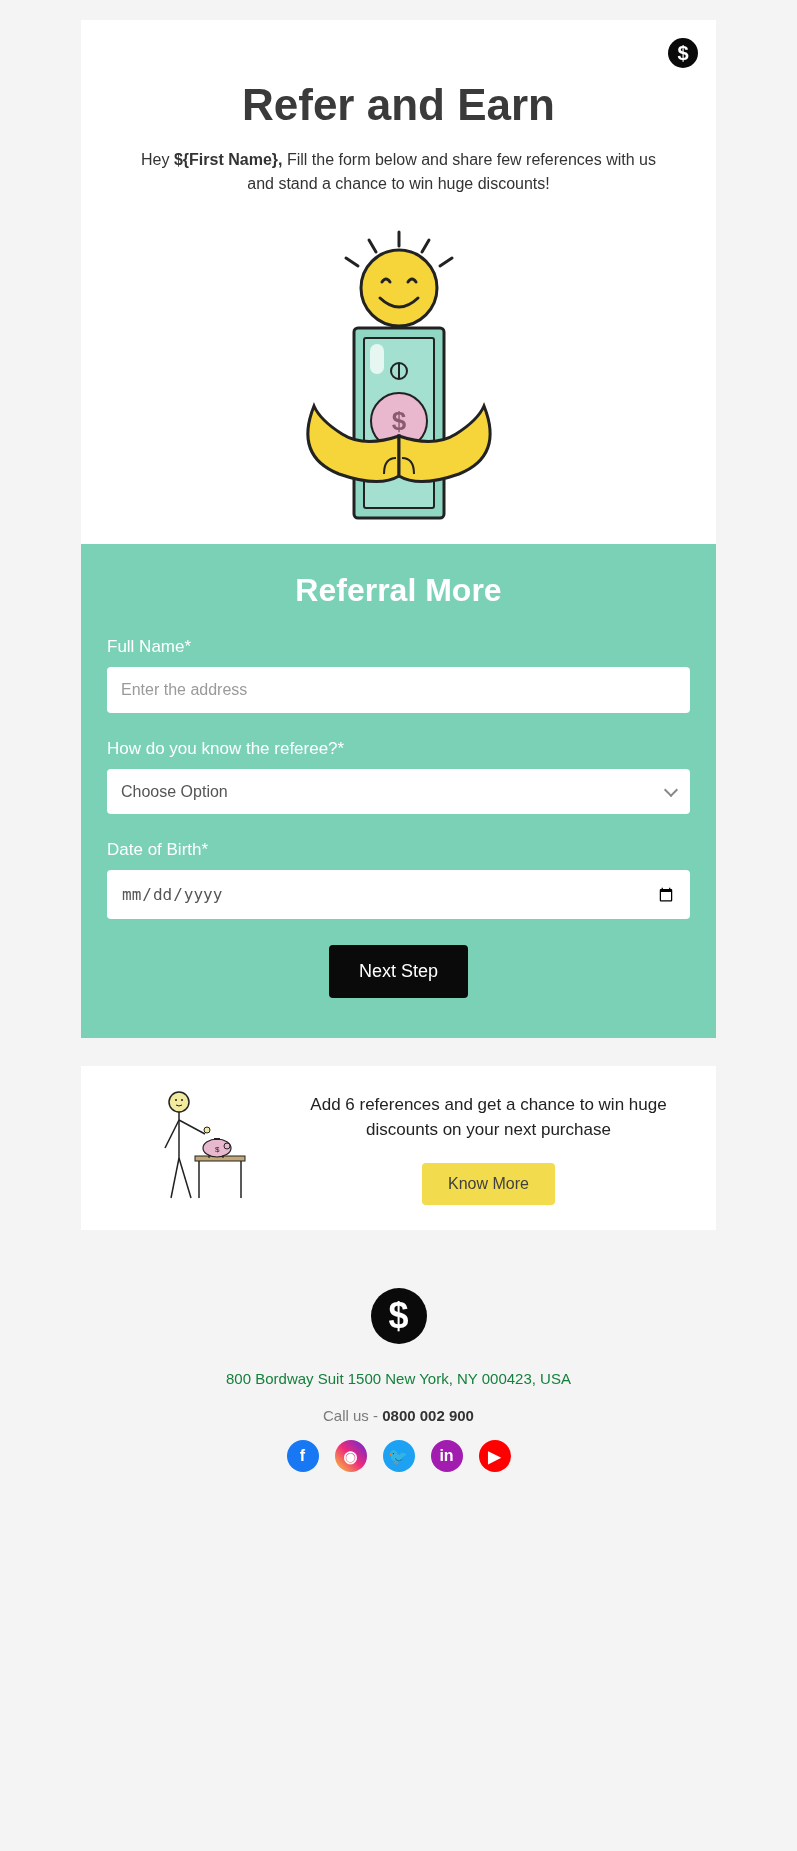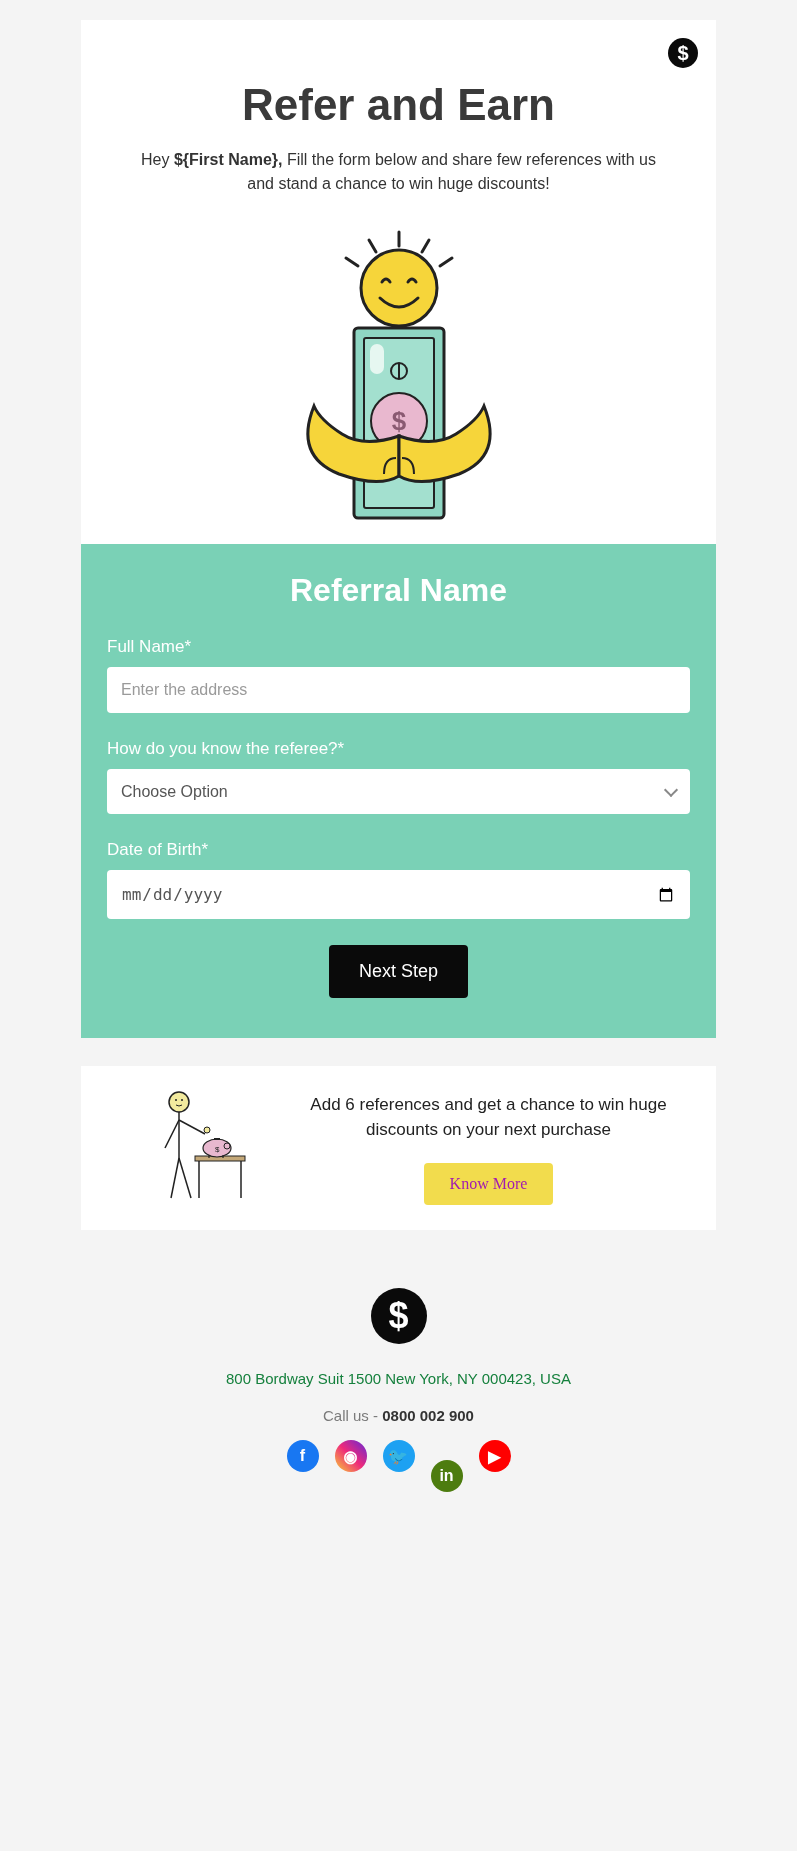--- a/index.html
+++ b/index.html
@@ -129,27 +129,26 @@
     padding: 0 10px;
   }
   .promo-text {
     font-size: 17px;
     color: #222;
     line-height: 1.5;
     margin-bottom: 20px;
   }
   .btn-know {
     background: #f2dc4d;
-    color: #a21caf;
+    color: #404040;
     font-size: 16px;
     padding: 12px 26px;
     border: none;
     border-radius: 4px;
     cursor: pointer;
-    font-family: Liberation Serif, serif;
   }
   .footer {
     text-align: center;
     padding: 30px 20px 60px 20px;
   }
   .footer-logo {
     width: 56px;
     height: 56px;
     background: #0a0a0a;
     border-radius: 50%;
@@ -185,21 +184,21 @@
     align-items: center;
     justify-content: center;
     color: #fff;
     font-size: 16px;
     font-weight: bold;
     cursor: pointer;
   }
   .fb { background: #1877f2; }
   .ig { background: linear-gradient(45deg,#f9ce34,#ee2a7b,#6228d7); }
   .tw { background: #1da1f2; }
-  .li { background: #4d7c0f; margin-top: 20px; }
+  .li { background: #a21caf; }
   .yt { background: #ff0000; }
 </style>
 </head>
 <body>
 
 <div class="container">
 
   <div class="card">
     <div class="header-section">
       <div class="logo-badge">$</div>
@@ -232,21 +231,21 @@
           <path d="M 30 180 Q 10 230 55 248 Q 95 262 115 250 L 115 210 Q 80 222 58 208 Q 36 194 30 180 Z" fill="#f6d53a" stroke="#222" stroke-width="3"></path>
           <path d="M 200 180 Q 220 230 175 248 Q 135 262 115 250 L 115 210 Q 150 222 172 208 Q 194 194 200 180 Z" fill="#f6d53a" stroke="#222" stroke-width="3"></path>
 
           <path d="M 100 248 Q 100 232 112 232" fill="none" stroke="#222" stroke-width="2"></path>
           <path d="M 130 248 Q 130 232 118 232" fill="none" stroke="#222" stroke-width="2"></path>
         </svg>
       </div>
     </div>
 
     <div class="form-section">
-      <h2 class="form-title">Referral Name</h2>
+      <h2 class="form-title">Referral More</h2>
 
       <div class="form-group">
         <label class="form-label">Full Name*</label>
         <input type="text" class="form-control" placeholder="Enter the address" style="">
       </div>
 
       <div class="form-group">
         <label class="form-label">How do you know the referee?*</label>
         <div class="select-wrap">
           <select class="form-control">

